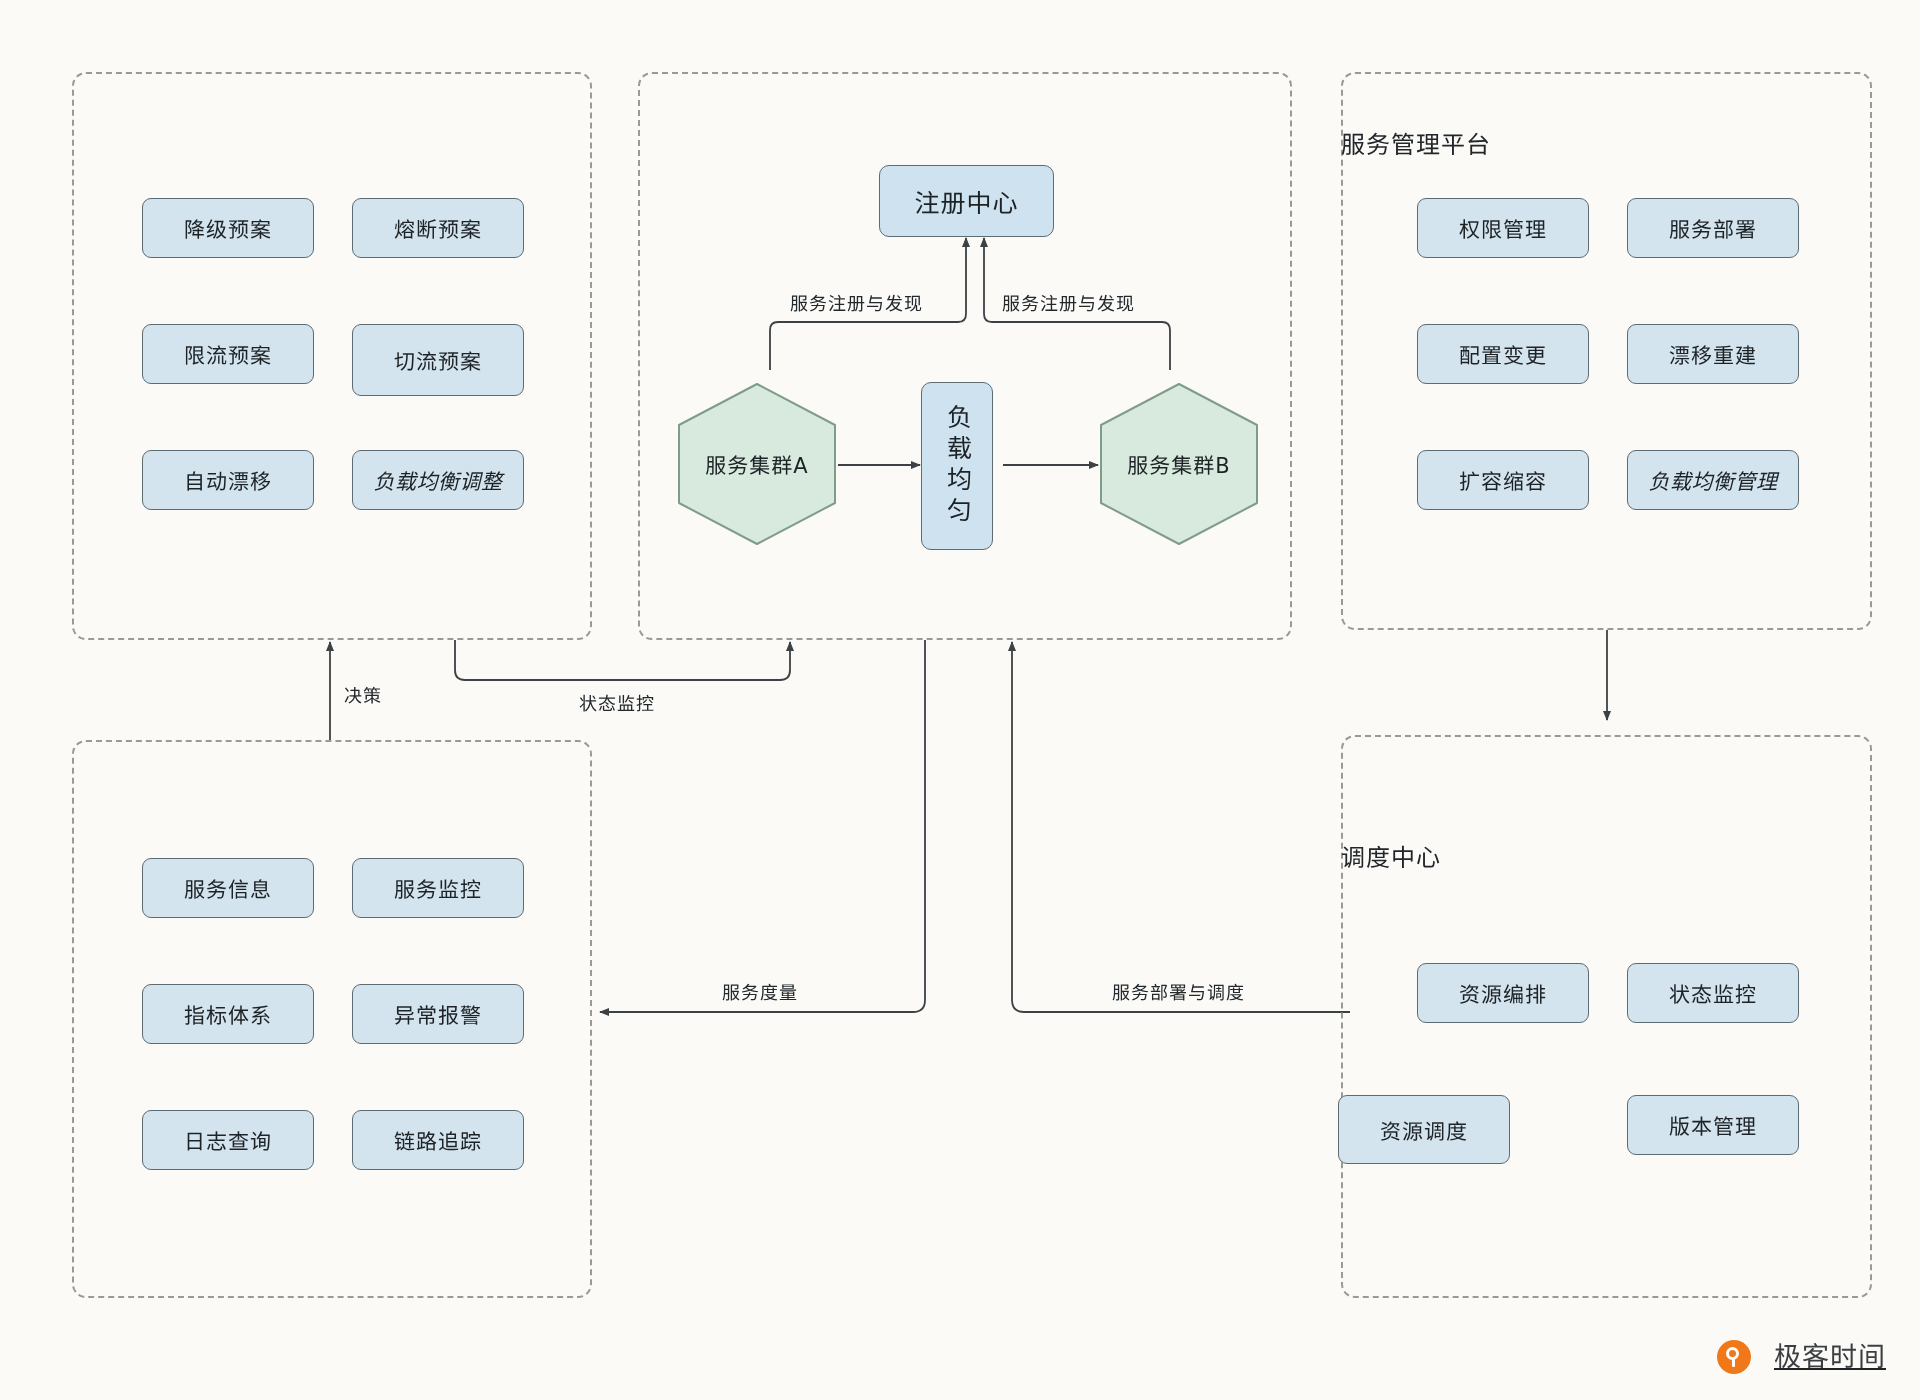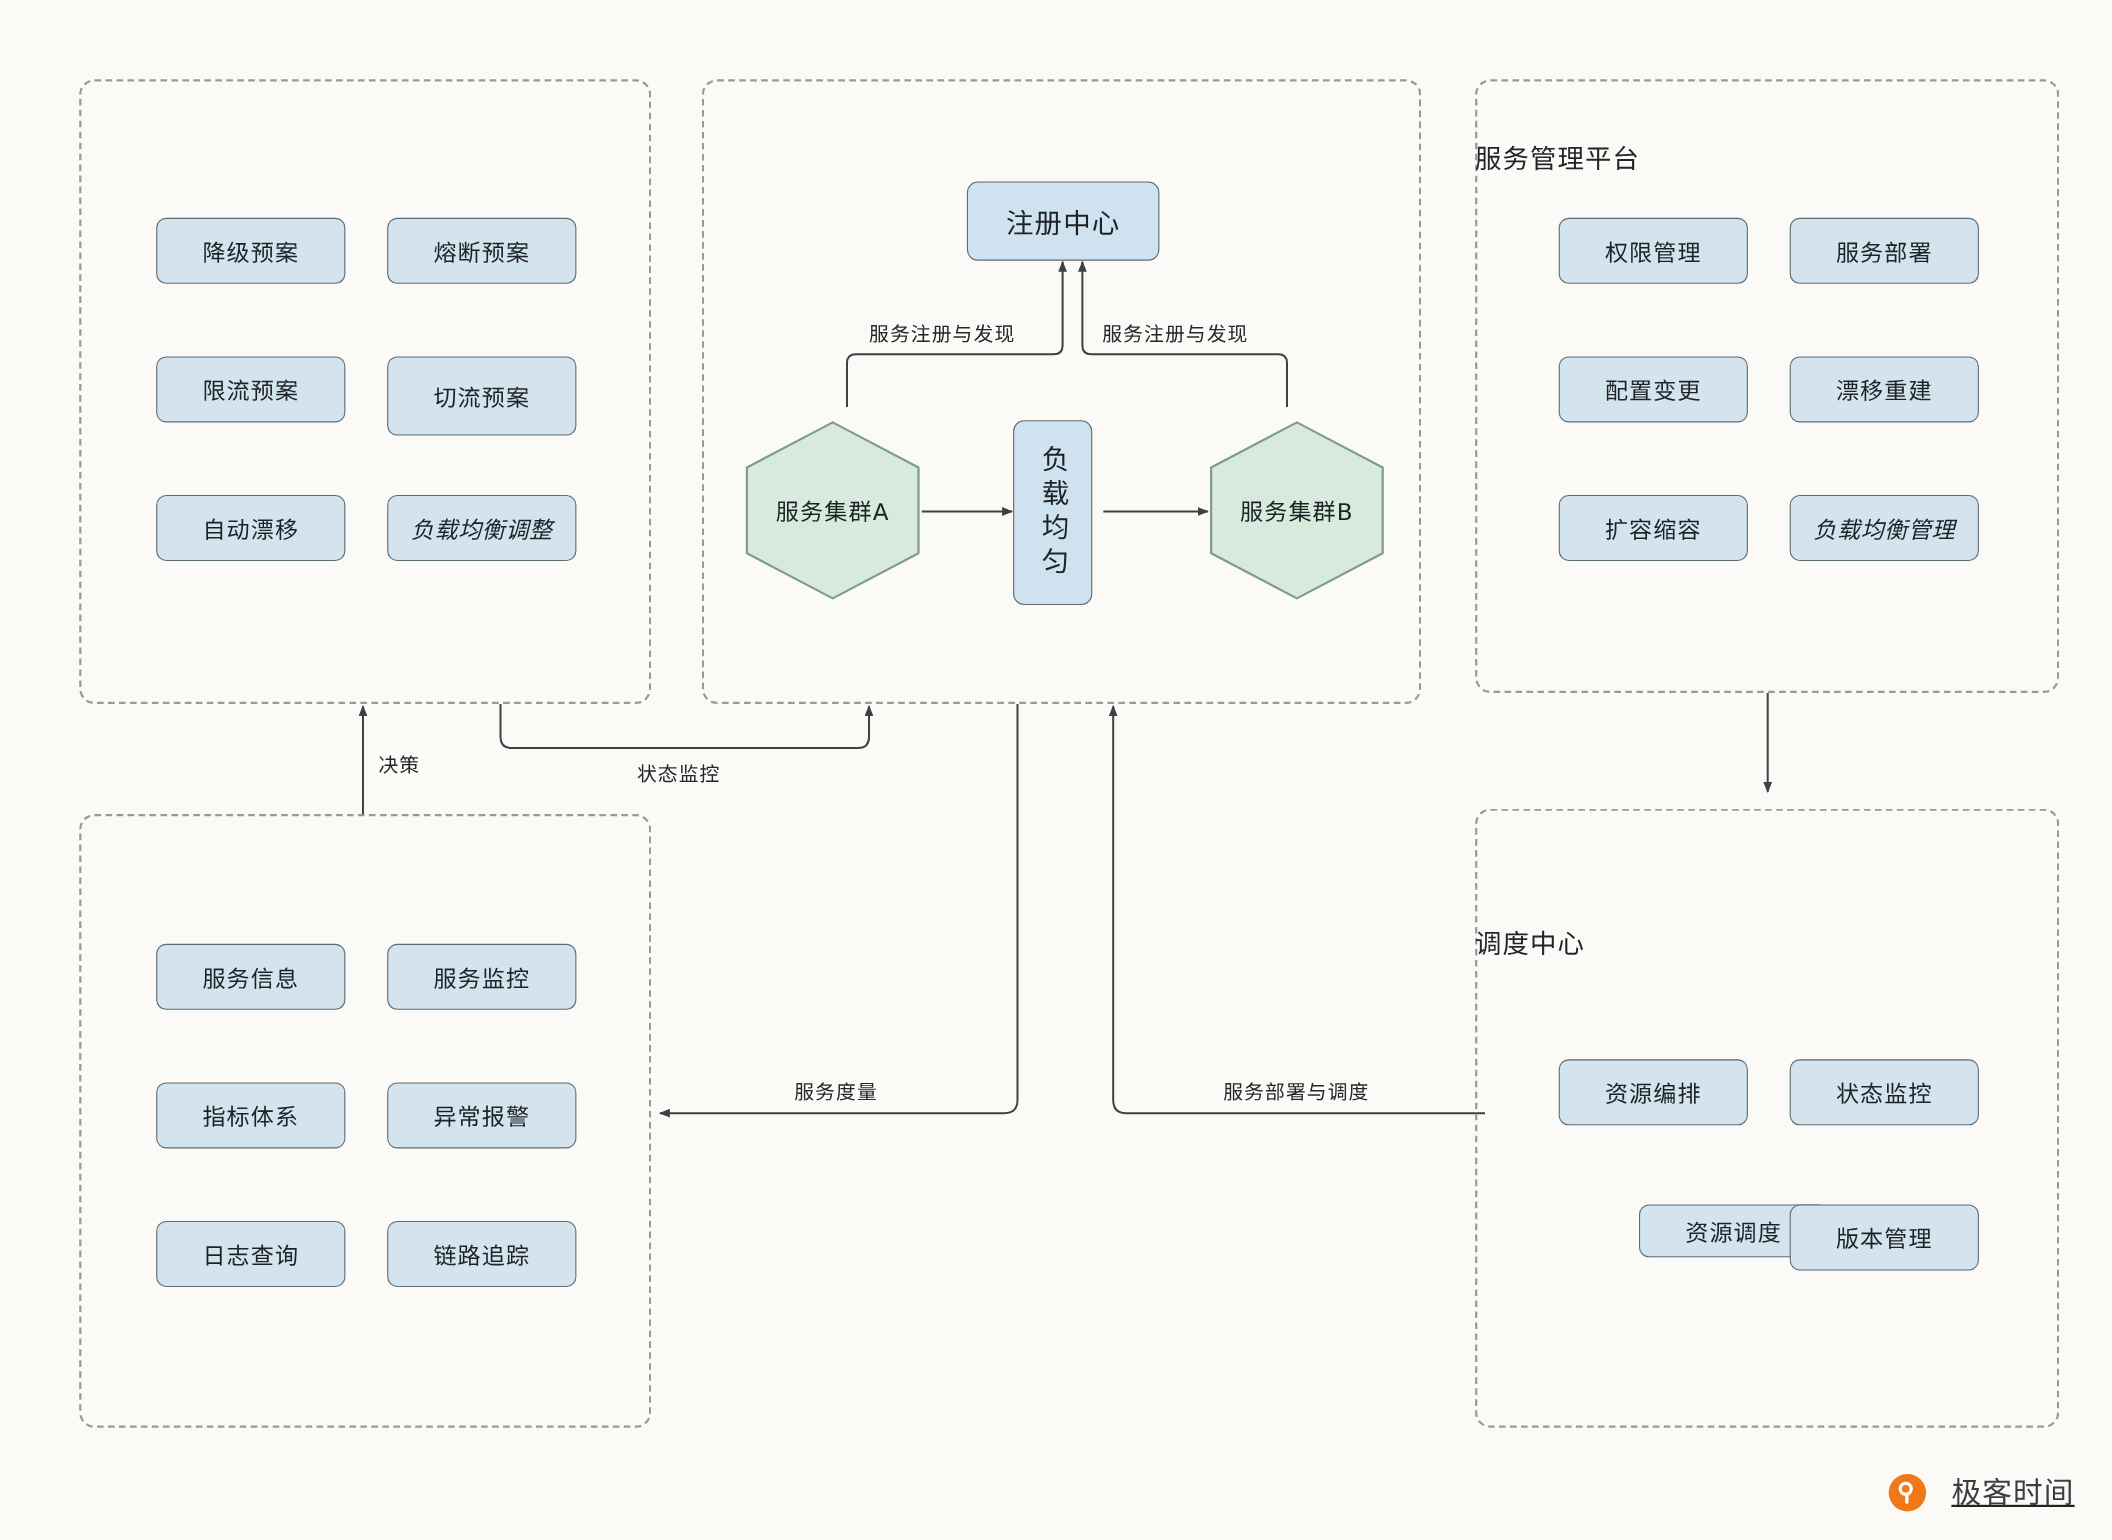--- a/index.html
+++ b/index.html
@@ -237,21 +237,21 @@
   <div class="node" style="left:142px; top:984px; width:172px; height:60px;">指标体系</div>
   <div class="node" style="left:352px; top:984px; width:172px; height:60px;">异常报警</div>
   <div class="node" style="left:142px; top:1110px; width:172px; height:60px;">日志查询</div>
   <div class="node" style="left:352px; top:1110px; width:172px; height:60px;">链路追踪</div>
 
   <div class="group" style="left:1341px; top:735px; width:531px; height:563px;"></div>
   <div class="group-title" style="left:1341px; top:838px; width:531px;">调度中心</div>
 
   <div class="node" style="left:1417px; top:963px; width:172px; height:60px;">资源编排</div>
   <div class="node" style="left:1627px; top:963px; width:172px; height:60px;">状态监控</div>
-  <div class="node" style="left:1490px; top:1095px; width:172px; height:48px;">资源调度</div>
+  <div class="node" style="left:1338px; top:1095px; width:172px; height:69px;">资源调度</div>
   <div class="node" style="left:1627px; top:1095px; width:172px; height:60px;">版本管理</div>
 
   <div class="edge-label" style="left:718px; top:977px;">服务度量</div>
   <div class="edge-label" style="left:1108px; top:977px;">服务部署与调度</div>
 
   <div id="watermark">
     <div class="wm-mark"></div>
     <div class="wm-text">极客时间</div>
   </div>
 

